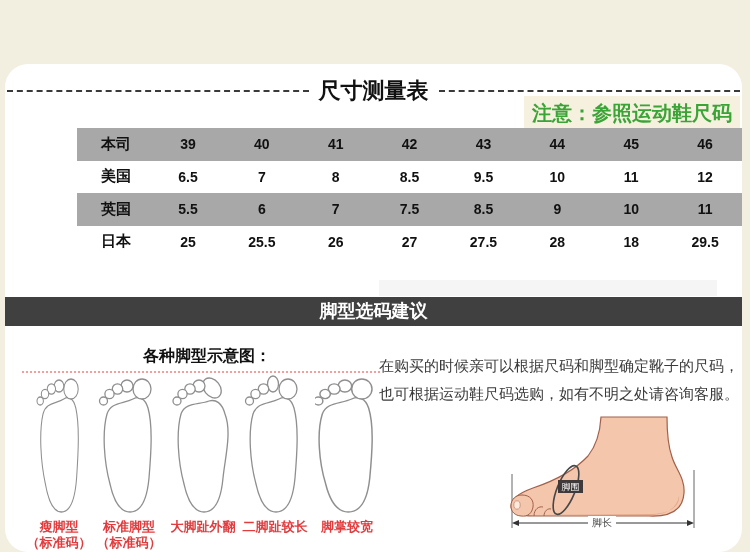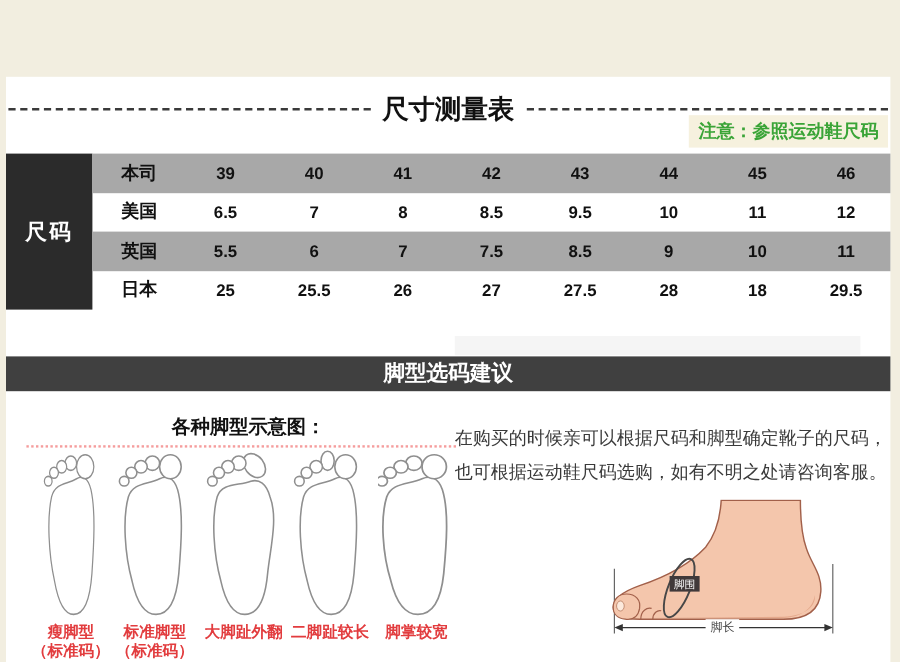--- a/index.html
+++ b/index.html
@@ -7,29 +7,29 @@
   .screen{position:relative;width:750px;height:552px;background:#f2eee0;overflow:hidden;}
 
   
   .header-strip{position:absolute;left:5px;top:4px;width:737px;height:49px;background:#ffffff;}
   .header-item{position:absolute;top:16px;font-size:15px;font-weight:bold;color:#000;white-space:nowrap;}
   .hi-brand{left:33px;}
   .hi-model{left:325px;}
   .hi-style{left:583px;}
 
   
-  .main{position:absolute;left:5px;top:64px;width:737px;height:488px;background:#ffffff;}
+  .main{position:absolute;left:5px;top:64px;width:737px;height:488px;background:#ffffff;border-radius:23px;}
 
   
   .title-row{position:absolute;top:12px;left:2px;width:733px;display:flex;align-items:center;}
   .dash{flex:1;height:0;border-top:2px dashed #3a3a3a;}
   .title-text{margin:0 10px;font-size:22px;font-weight:bold;color:#111;white-space:nowrap;}
 
   
-  .note{position:absolute;top:32px;right:2px;background:#f6f1de;color:#3aa437;font-size:15px;font-weight:bold;padding:4px 8px;white-space:nowrap;}
+  .note{position:absolute;top:32px;right:2px;background:#f6f1de;color:#3aa437;font-size:20px;font-weight:bold;padding:4px 8px;white-space:nowrap;}
 
   
   .size-table{position:absolute;top:64px;left:0;width:737px;height:130px;}
   .corner{position:absolute;left:0;top:0;width:72px;height:130px;background:#2b2b2b;color:#fff;
           display:flex;align-items:center;justify-content:center;font-size:18px;font-weight:bold;letter-spacing:2px;}
   .rows{position:absolute;left:72px;top:0;width:665px;}
   .trow{display:flex;height:32.5px;align-items:center;padding-left:15px;}
   .trow.gray{background:#a8a8a8;}
   .trow .lbl{width:50px;padding-left:9px;font-weight:bold;font-size:15px;color:#111;}
   .trow .cell{flex:1;text-align:center;font-size:14px;font-weight:bold;color:#111;}
@@ -61,21 +61,20 @@
 
     <div class="title-row">
       <div class="dash"></div>
       <div class="title-text">尺寸测量表</div>
       <div class="dash"></div>
     </div>
 
     <div class="note">注意：参照运动鞋尺码</div>
 
     <div class="size-table">
-      <div class="corner">尺码</div>
       <div class="rows">
         <div class="trow gray">
           <div class="lbl">本司</div>
           <div class="cell">39</div>
           <div class="cell">40</div>
           <div class="cell">41</div>
           <div class="cell">42</div>
           <div class="cell">43</div>
           <div class="cell">44</div>
           <div class="cell">45</div>

